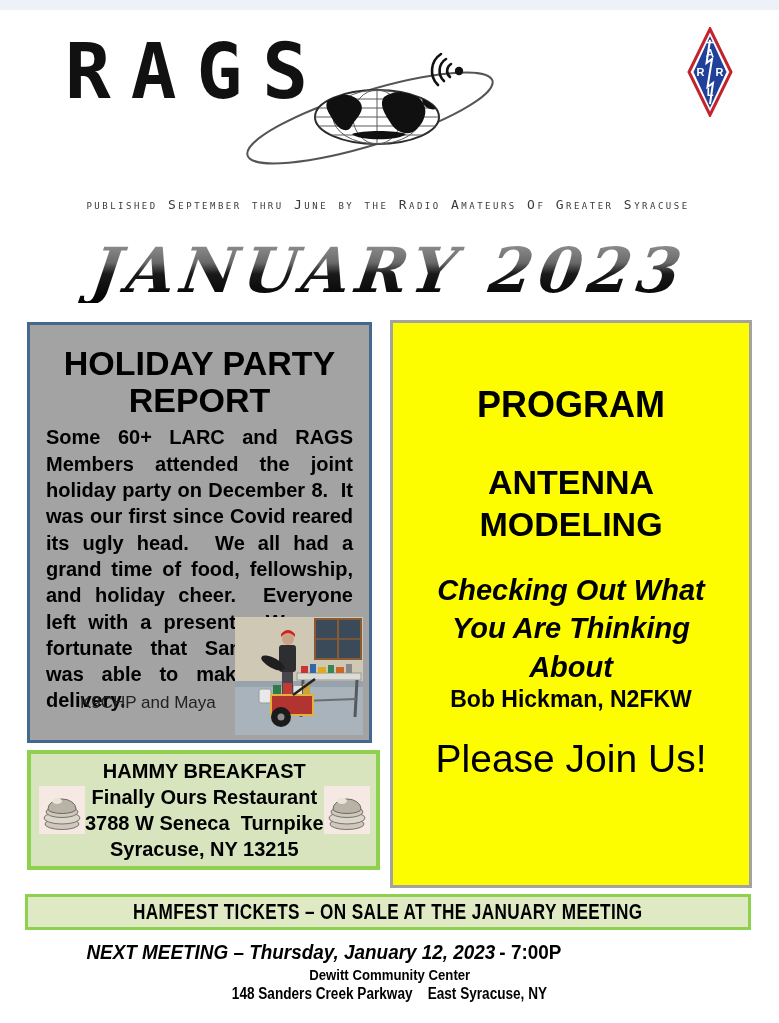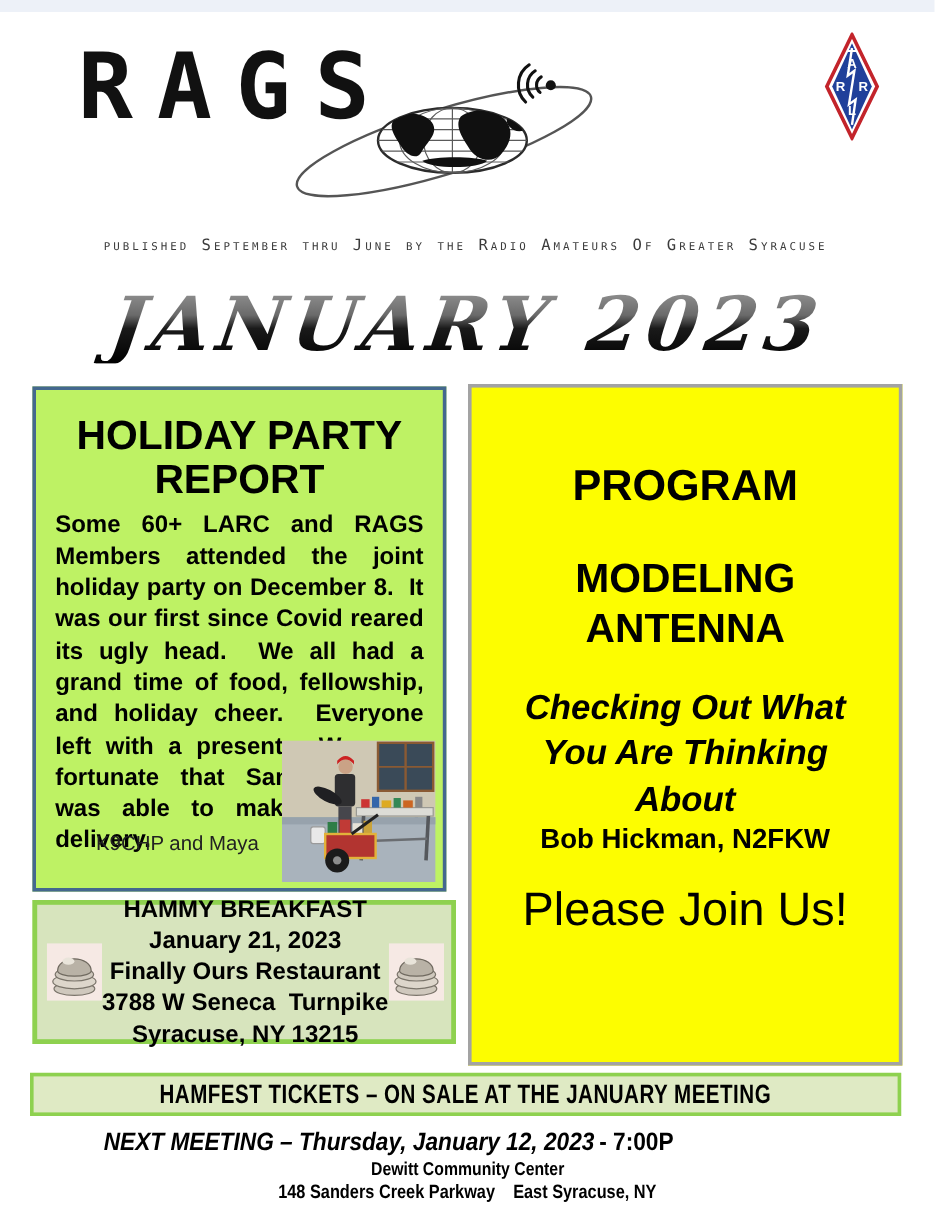--- a/index.html
+++ b/index.html
@@ -25,21 +25,21 @@
   .issue-title{left:0;top:238px;width:779px;margin:0;text-align:center;
       font-family:"DejaVu Serif", serif;font-style:italic;font-weight:bold;
       font-size:62px;line-height:1.05;letter-spacing:6px;transform:skewX(-8deg);color:#000;}
   @supports (-webkit-background-clip:text){
     .issue-title{background:linear-gradient(180deg,#9a9a9a 0%,#6a6a6a 38%,#1a1a1a 55%,#000 100%);
       -webkit-background-clip:text;background-clip:text;color:transparent;}
   }
 
   
   .holiday-box{left:27px;top:322px;width:345px;height:421px;box-sizing:border-box;
-      background:#bef264;border:3px solid #44688e;padding:20px 16px 0 16px;}
+      background:#a3a3a3;border:3px solid #44688e;padding:20px 16px 0 16px;}
   .holiday-heading{text-align:center;font-weight:bold;font-size:34px;line-height:1.08;margin:0;}
   .holiday-body{margin:6px 0 0 0;font-weight:bold;font-size:20px;line-height:1.315;
       text-align:justify;white-space:pre-wrap;}
   .photo-caption{position:absolute;left:50px;top:368px;font-size:17px;font-weight:normal;color:#222;}
   .holiday-photo{position:absolute;right:6px;bottom:5px;width:128px;height:118px;}
 
   
   .hammy-box{left:27px;top:750px;width:353px;height:120px;box-sizing:border-box;
       background:#d7e4bd;border:4px solid #8ed14f;display:flex;align-items:center;
       justify-content:space-between;padding:0 8px;}
@@ -183,40 +183,39 @@
     <svg class="pancake" viewBox="0 0 46 48">
       <rect width="46" height="48" fill="#f6e9e4"></rect>
       <ellipse cx="23" cy="38" rx="17" ry="5.5" fill="#cfc8bd" stroke="#7a746a"></ellipse>
       <ellipse cx="23" cy="32" rx="18" ry="6" fill="#ddd6cb" stroke="#7a746a"></ellipse>
       <ellipse cx="23" cy="26" rx="16" ry="5.5" fill="#cfc8bd" stroke="#7a746a"></ellipse>
       <path d="M9,23 a14,10 0 0 1 28,0 a14,4.5 0 0 1 -28,0 z" fill="#b9b2a6" stroke="#6f695f"></path>
       <ellipse cx="18" cy="15" rx="5" ry="3" fill="#e9e4da"></ellipse>
     </svg>
     <div class="hammy-lines">
       <div>HAMMY BREAKFAST</div>
-      <div>January 21, 2023</div>
       <div>Finally Ours Restaurant</div>
       <div>3788 W Seneca  Turnpike</div>
       <div>Syracuse, NY 13215</div>
     </div>
     <svg class="pancake" viewBox="0 0 46 48">
       <rect width="46" height="48" fill="#f6e9e4"></rect>
       <ellipse cx="23" cy="38" rx="17" ry="5.5" fill="#cfc8bd" stroke="#7a746a"></ellipse>
       <ellipse cx="23" cy="32" rx="18" ry="6" fill="#ddd6cb" stroke="#7a746a"></ellipse>
       <ellipse cx="23" cy="26" rx="16" ry="5.5" fill="#cfc8bd" stroke="#7a746a"></ellipse>
       <path d="M9,23 a14,10 0 0 1 28,0 a14,4.5 0 0 1 -28,0 z" fill="#b9b2a6" stroke="#6f695f"></path>
       <ellipse cx="18" cy="15" rx="5" ry="3" fill="#e9e4da"></ellipse>
     </svg>
   </section>
 
   <section class="abs program-box">
     <div class="program-heading">PROGRAM</div>
     <div class="program-topic">
+        <div>ANTENNA</div>
         <div>MODELING</div>
-        <div>ANTENNA</div>
       </div>
     <div class="program-subtitle">Checking Out What You Are Thinking About</div>
     <div class="program-speaker">Bob Hickman, N2FKW</div>
     <div class="program-invite">Please Join Us!</div>
   </section>
 
   <div class="abs banner">
     <span class="banner-text">HAMFEST TICKETS – ON SALE AT THE JANUARY MEETING</span>
   </div>
 

